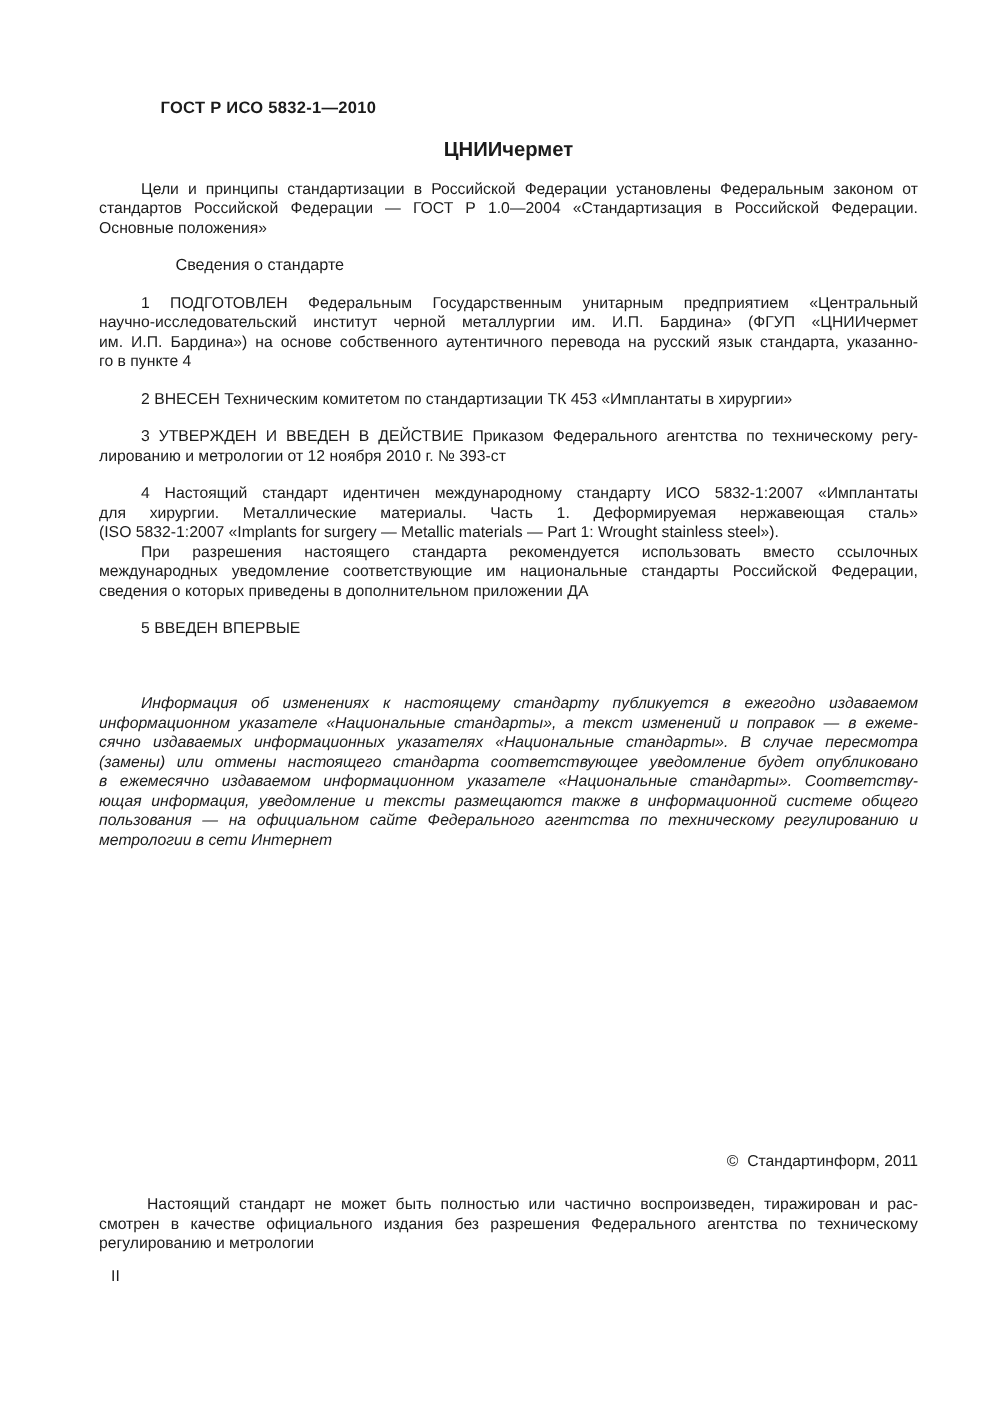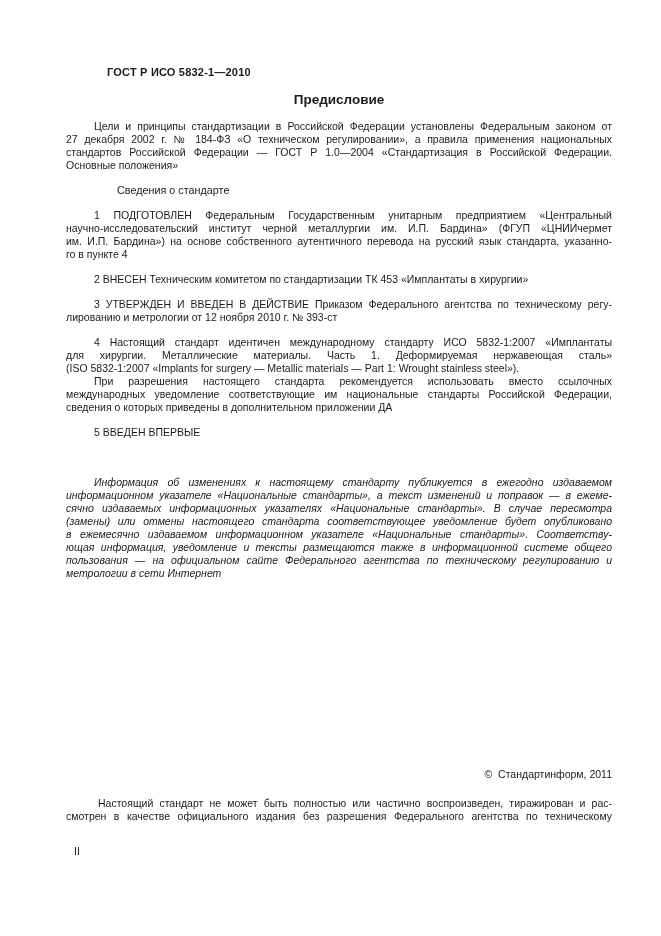--- a/index.html
+++ b/index.html
@@ -74,25 +74,24 @@
     top: 845px;
     left: 74px;
     font-size: 10.5px;
   }
 </style>
 </head>
 <body>
 
 <div class="page">
   <div class="doc-header">ГОСТ Р ИСО 5832-1—2010</div>
-  <div class="doc-title">Предисловие</div>
+  <div class="doc-title">ЦНИИчермет</div>
   <div class="content" id="doc-body">
       <div class="para">
         <div class="pline pfirst">Цели и принципы стандартизации в Российской Федерации установлены Федеральным законом от</div>
-        <div class="pline">27 декабря 2002 г. № 184-ФЗ «О техническом регулировании», а правила применения национальных</div>
         <div class="pline">стандартов Российской Федерации — ГОСТ Р 1.0—2004 «Стандартизация в Российской Федерации.</div>
         <div class="pline plast">Основные положения»</div>
       </div>
       <div class="subheading">Сведения о стандарте</div>
       <div class="para">
         <div class="pline pfirst">1 ПОДГОТОВЛЕН Федеральным Государственным унитарным предприятием «Центральный</div>
         <div class="pline">научно-исследовательский институт черной металлургии им. И.П. Бардина» (ФГУП «ЦНИИчермет</div>
         <div class="pline">им. И.П. Бардина») на основе собственного аутентичного перевода на русский язык стандарта, указанно-</div>
         <div class="pline plast">го в пункте 4</div>
       </div>
@@ -124,15 +123,16 @@
         <div class="pline">в ежемесячно издаваемом информационном указателе «Национальные стандарты». Соответству-</div>
         <div class="pline">ющая информация, уведомление и тексты размещаются также в информационной системе общего</div>
         <div class="pline">пользования — на официальном сайте Федерального агентства по техническому регулированию и</div>
         <div class="pline plast">метрологии в сети Интернет</div>
       </div>
     </div>
   <div class="copyright">©&nbsp; Стандартинформ, 2011</div>
   <div class="footnote" id="footnote">
       <div class="pline pfirst">Настоящий стандарт не может быть полностью или частично воспроизведен, тиражирован и рас-</div>
       <div class="pline">смотрен в качестве официального издания без разрешения Федерального агентства по техническому</div>
+      <div class="pline plast">регулированию и метрологии</div>
     </div>
   <div class="pagenum">II</div>
 </div>
 
 </body></html>

